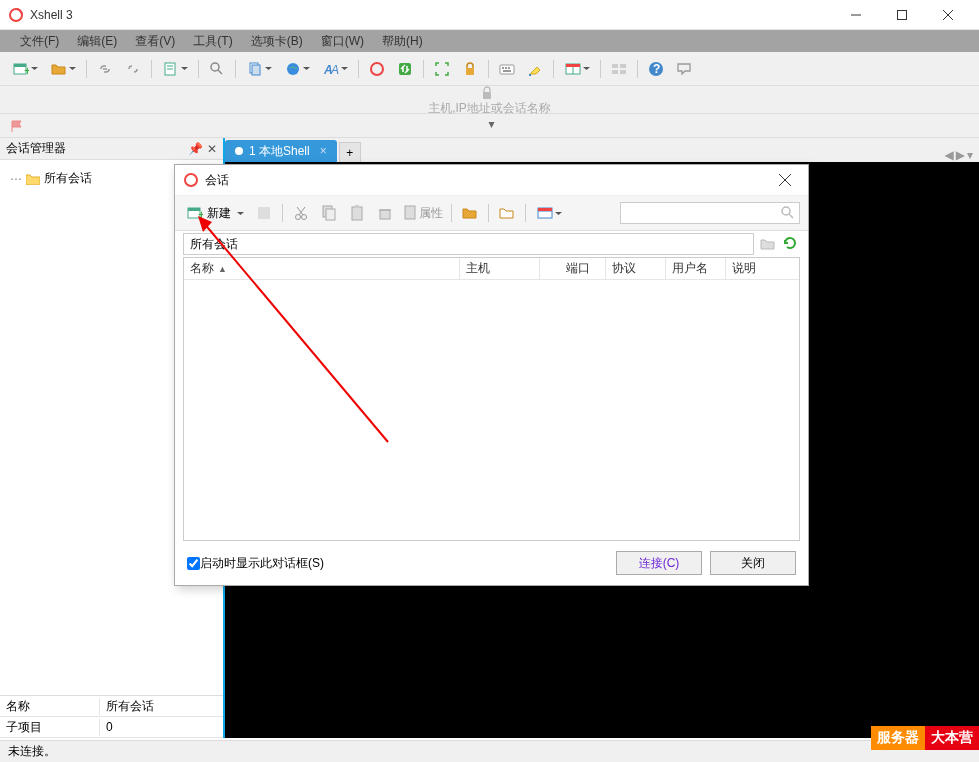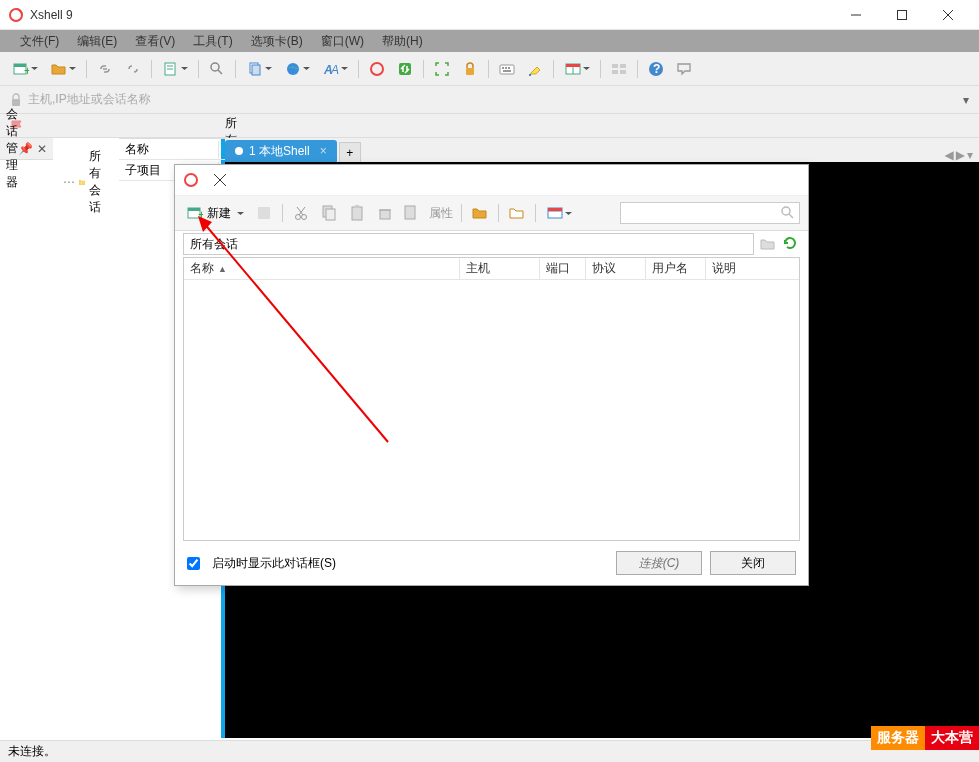--- a/index.html
+++ b/index.html
@@ -10,28 +10,28 @@
 .winbtns{display:flex;}
 .winbtn{width:46px;height:30px;display:flex;align-items:center;justify-content:center;color:#555;cursor:default;}
 .winbtn svg{width:10px;height:10px;}
 .menubar{height:22px;background:#a3a3a3;display:flex;align-items:center;padding:0 12px;gap:2px;}
 .menuitem{padding:2px 8px;color:#333;}
 .toolbar{height:34px;background:#f0f0f0;display:flex;align-items:center;padding:0 8px;gap:4px;border-bottom:1px solid #ddd;}
 .tbtn{width:20px;height:20px;display:inline-flex;align-items:center;justify-content:center;margin:0 2px;position:relative;}
 .tbtn.w{width:30px;}
 .tsep{width:1px;height:18px;background:#ccc;margin:0 2px;}
 .dropdown-arrow{width:7px;height:7px;margin-left:2px;}
-.addrbar{height:28px;background:#f0f0f0;display:flex;align-items:center;padding:0 10px;border-bottom:1px solid #ddd;}
+.addrbar{height:28px;background:#f0f0f0;display:flex;align-items:center;padding:0 10px;border-bottom:1px solid #ddd;flex-direction:column;}
 .lockicon{color:#999;margin-right:6px;}
 .addrinput{flex:1;color:#aaa;}
 .addrarrow{color:#666;margin-left:4px;}
 .hintbar{height:24px;background:#f0f0f0;display:flex;align-items:center;padding:0 10px;color:#999;border-bottom:1px solid #ddd;}
 .flagicon{margin-right:6px;color:#e88;}
 .main{display:flex;height:600px;position:relative;}
-.sidebar{width:225px;background:#fff;border-right:4px solid #0ea5e9;display:flex;}
+.sidebar{width:225px;background:#fff;border-right:2px solid #0ea5e9;display:flex;flex-direction:column;}
 .sidehead{height:22px;background:#f0f0f0;display:flex;align-items:center;padding:0 6px;border-bottom:1px solid #ddd;justify-content:space-between;}
 .sidehead .sh-controls{display:flex;gap:4px;color:#555;}
 .tree{flex:1;padding:8px;}
 .tree-item{display:flex;align-items:center;gap:4px;padding:2px;}
 .folder-icon{width:14px;height:12px;}
 .proptable{border-top:1px solid #ddd;}
 .proprow{display:flex;border-bottom:1px solid #e5e5e5;height:21px;align-items:center;}
 .propkey{width:100px;padding:0 6px;background:#fff;border-right:1px solid #e5e5e5;}
 .propval{flex:1;padding:0 6px;}
 .content{flex:1;display:flex;flex-direction:column;position:relative;}
@@ -52,48 +52,48 @@
 .dlg-search{margin-left:auto;width:180px;height:22px;border:1px solid #ccc;display:flex;align-items:center;padding:0 4px;background:#fff;}
 .dlg-search input{border:none;outline:none;flex:1;font-size:12px;}
 .dlg-path{height:26px;display:flex;align-items:center;padding:0 8px;gap:6px;}
 .dlg-path-box{flex:1;height:22px;border:1px solid #ccc;padding:0 6px;display:flex;align-items:center;background:#fff;}
 .refresh-icon{color:#4a4;width:18px;height:18px;}
 .dlg-list{flex:1;margin:0 8px;border:1px solid #ccc;background:#fff;}
 .dlg-list-head{height:22px;background:#fff;border-bottom:1px solid #e5e5e5;display:flex;}
 .dlg-col{padding:0 6px;border-right:1px solid #e5e5e5;display:flex;align-items:center;color:#333;}
 .dlg-col.c1{width:276px;}
 .dlg-col.c2{width:80px;}
-.dlg-col.c3{width:46px;}
+.dlg-col.c3{width:46px;margin-left:20px;}
 .dlg-col.c4{width:60px;}
 .dlg-col.c5{width:60px;text-align:center;}
 .dlg-col.c6{flex:1;border-right:none;font-family:Liberation Mono, monospace;}
 .sort-arrow{margin-left:4px;color:#666;font-size:9px;}
 .dlg-bottom{height:44px;display:flex;align-items:center;padding:0 12px;gap:8px;}
-.dlg-check{display:flex;gap:12px;}
+.dlg-check{display:flex;gap:0;}
 .dlg-btn{width:86px;height:24px;border:1px solid #aaa;background:#f0f0f0;display:flex;align-items:center;justify-content:center;}
-.dlg-btn.disabled{color:#737373;font-style:italic;}
+.dlg-btn.disabled{color:#6d28d9;}
 .statusbar{position:absolute;bottom:0;left:0;right:0;height:22px;background:#f0f0f0;border-top:1px solid #ddd;display:flex;align-items:center;padding:0 8px;gap:8px;}
 .status-r{margin-left:auto;display:flex;gap:18px;align-items:center;}
 .watermark{position:absolute;right:0;bottom:12px;display:flex;z-index:50;}
 .wm1{background:#ff8c00;color:#fff;padding:3px 6px;font-weight:bold;font-size:14px;}
 .wm2{background:#e60012;color:#fff;padding:3px 6px;font-weight:bold;font-size:14px;}
 .red-arrow{position:absolute;left:188px;top:212px;z-index:200;pointer-events:none;}
 svg{display:block;}
 </style>
 </head>
 <body>
 
 <div class="titlebar">
   <span class="logo">
     <svg width="16" height="16" viewBox="0 0 16 16">
         <circle cx="8" cy="8" r="6" fill="none" stroke="#e44" stroke-width="2"></circle>
         <path d="M8 2 A6 6 0 0 1 14 8" fill="none" stroke="#e44" stroke-width="2"></path>
       </svg>
   </span>
-  <span class="title">Xshell 9</span>
+  <span class="title">Xshell 3</span>
   <div class="winbtns">
     <div class="winbtn">
         <svg viewBox="0 0 10 10">
           <line x1="0" y1="5" x2="10" y2="5" stroke="#333"></line>
         </svg>
       </div>
     <div class="winbtn">
         <svg viewBox="0 0 10 10">
           <rect x="0.5" y="0.5" width="9" height="9" fill="none" stroke="#333"></rect>
         </svg>
@@ -333,20 +333,21 @@
   </div>
 </div>
 
 <div class="dialog">
   <div class="dlg-title">
     <span class="logo">
         <svg width="16" height="16">
           <circle cx="8" cy="8" r="6" fill="none" stroke="#e44" stroke-width="2"></circle>
         </svg>
       </span>
+    <span class="dt-text">会话</span>
     <span class="dlg-close">
         <svg width="12" height="12">
           <line x1="0" y1="0" x2="12" y2="12" stroke="#333"></line>
           <line x1="12" y1="0" x2="0" y2="12" stroke="#333"></line>
         </svg>
       </span>
   </div>
   <div class="dlg-toolbar">
     <span class="newbtn">
       <svg width="16" height="16">
@@ -384,21 +385,21 @@
           <rect x="2" y="2" width="10" height="13" fill="#ddd" stroke="#aaa"></rect>
           <rect x="5" y="0" width="4" height="3" fill="#ccc"></rect>
         </svg>
       </span>
     <span class="tbtn">
         <svg width="16" height="14">
           <rect x="3" y="4" width="10" height="9" fill="#ddd" stroke="#aaa"></rect>
           <line x1="2" y1="4" x2="14" y2="4" stroke="#aaa"></line>
         </svg>
       </span>
-    <span class="tbtn" style="width:auto;gap:12px;display:flex;align-items:center;">
+    <span class="tbtn" style="width:auto;gap:2px;display:flex;align-items:center;">
         <svg width="14" height="16">
           <rect x="2" y="1" width="10" height="13" fill="#ddd" stroke="#aaa"></rect>
         </svg>
         <span style="color:#999">属性</span>
       </span>
     <span class="tsep"></span>
     <span class="tbtn">
         <svg width="16" height="14">
           <path d="M1 3 L5 3 L7 5 L14 5 L14 12 L1 12 Z" fill="#e8a838" stroke="#c88818"></path>
         </svg>

